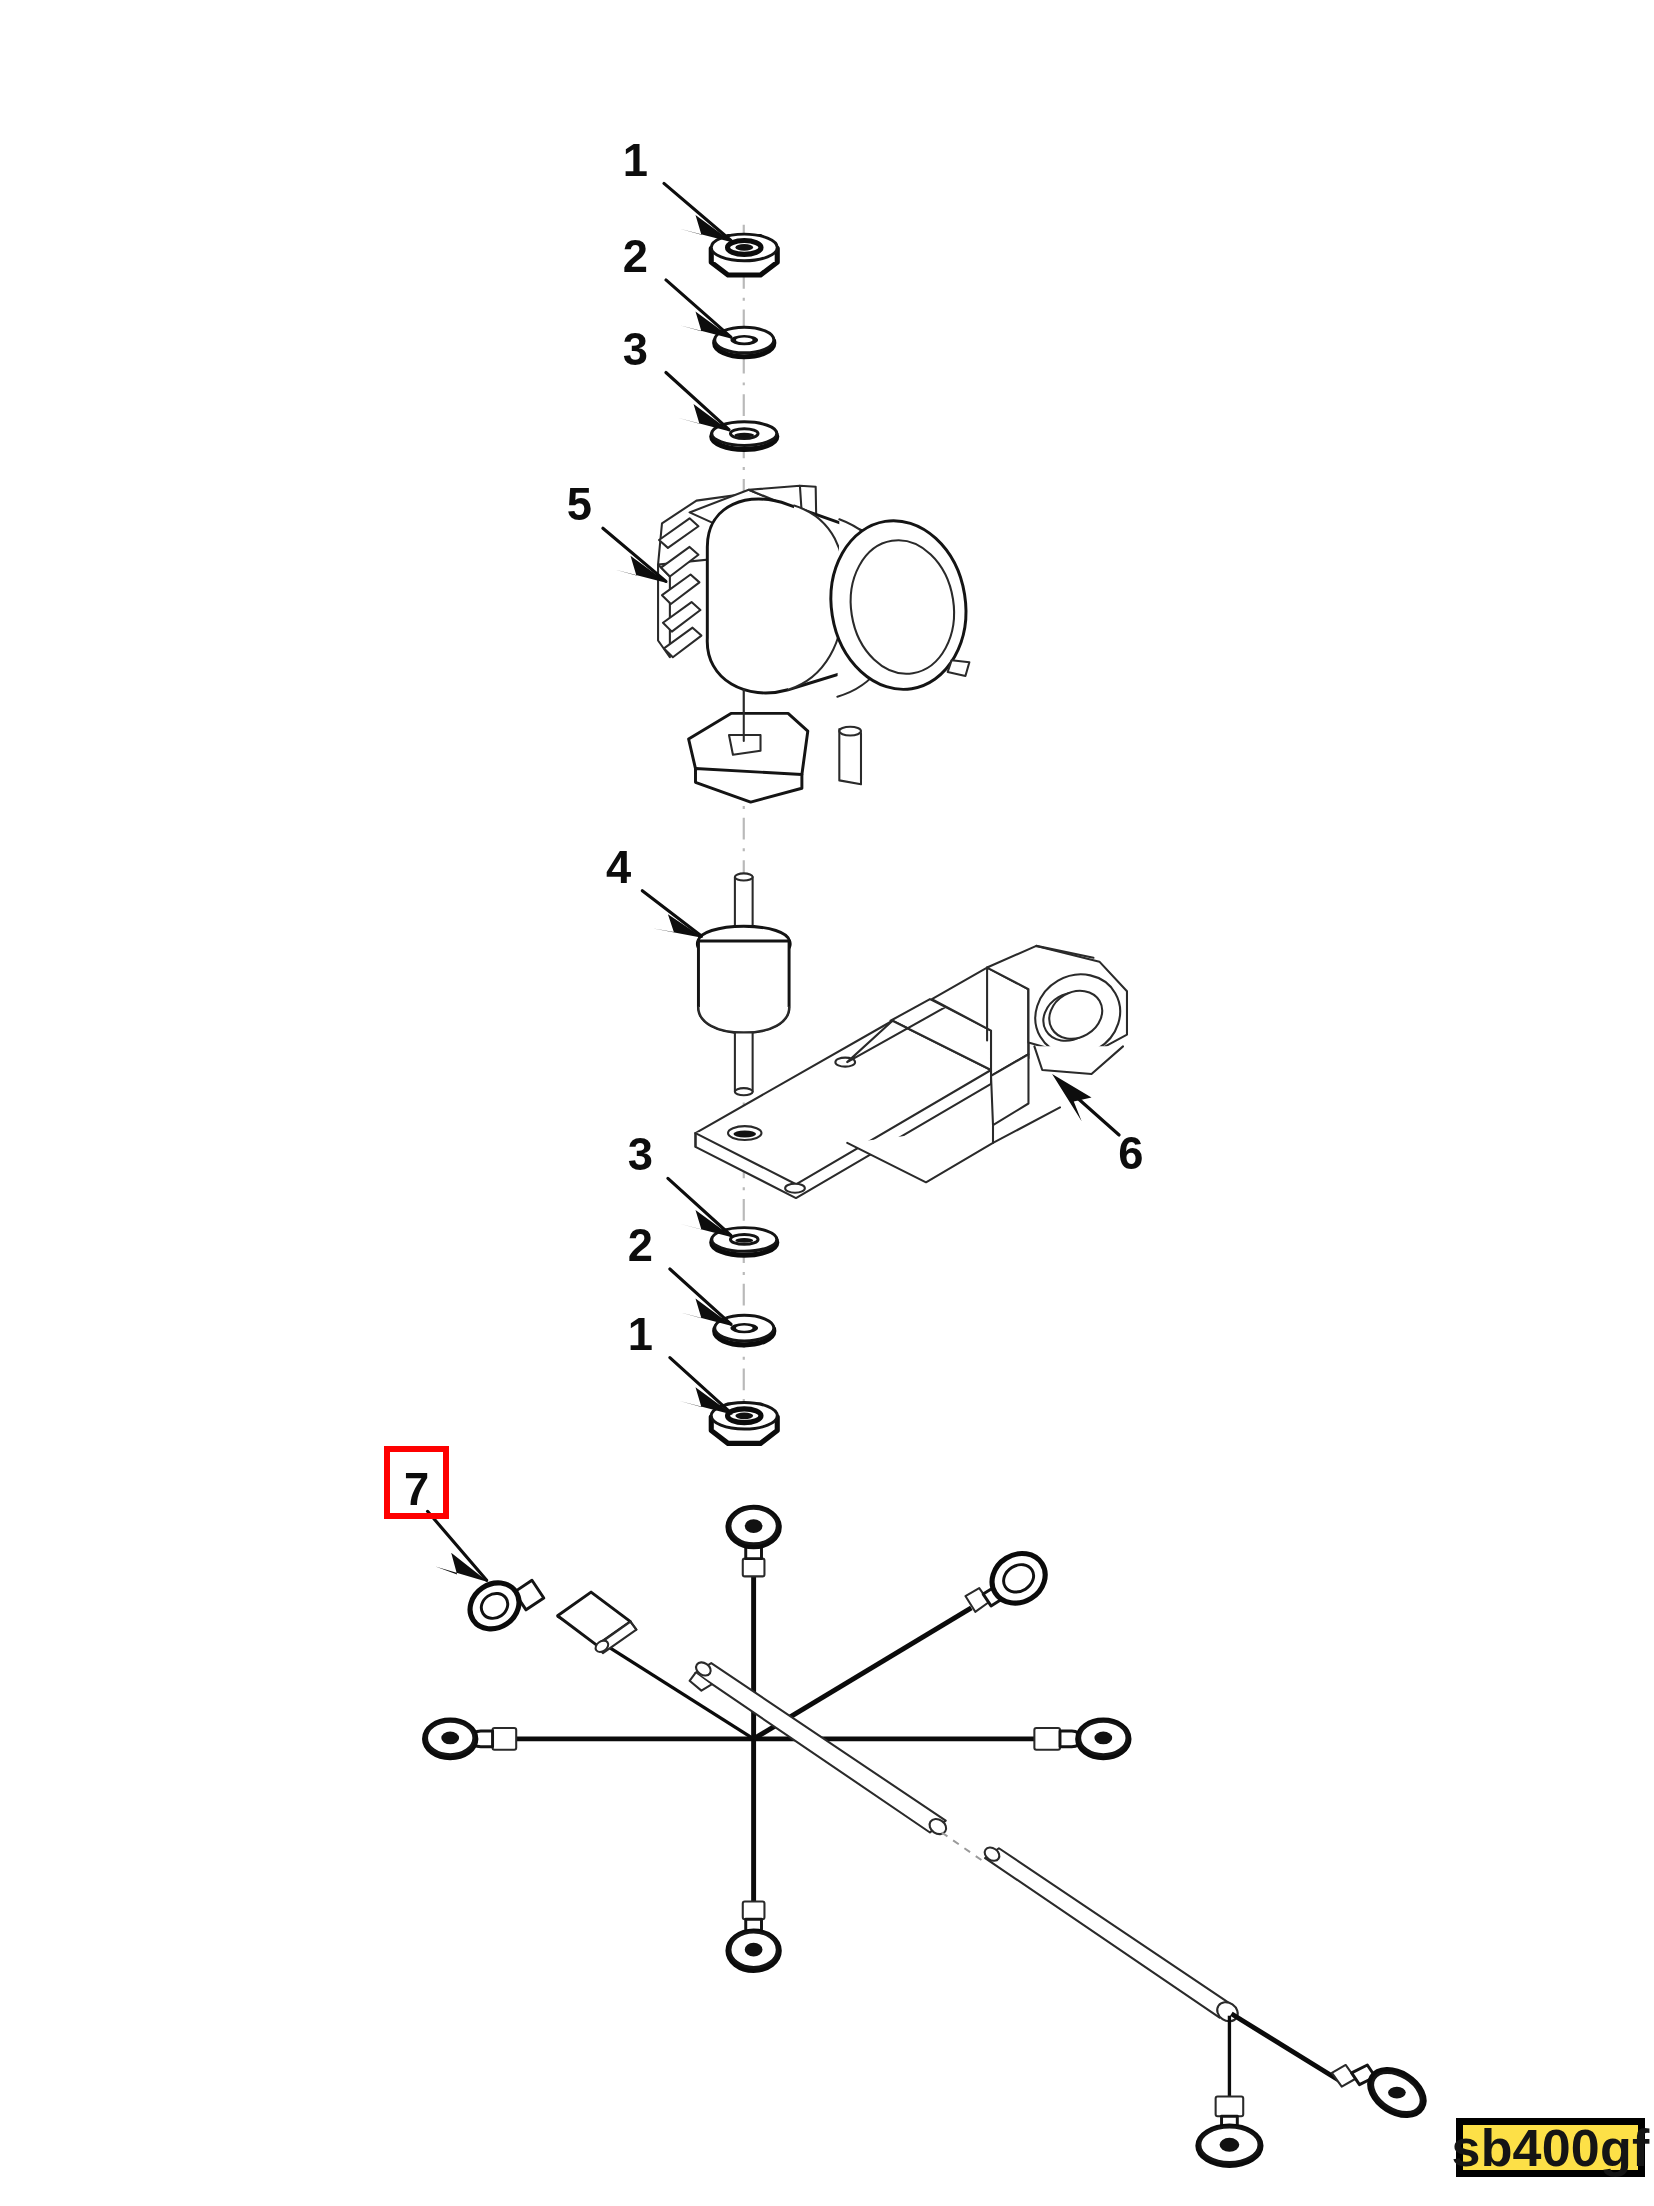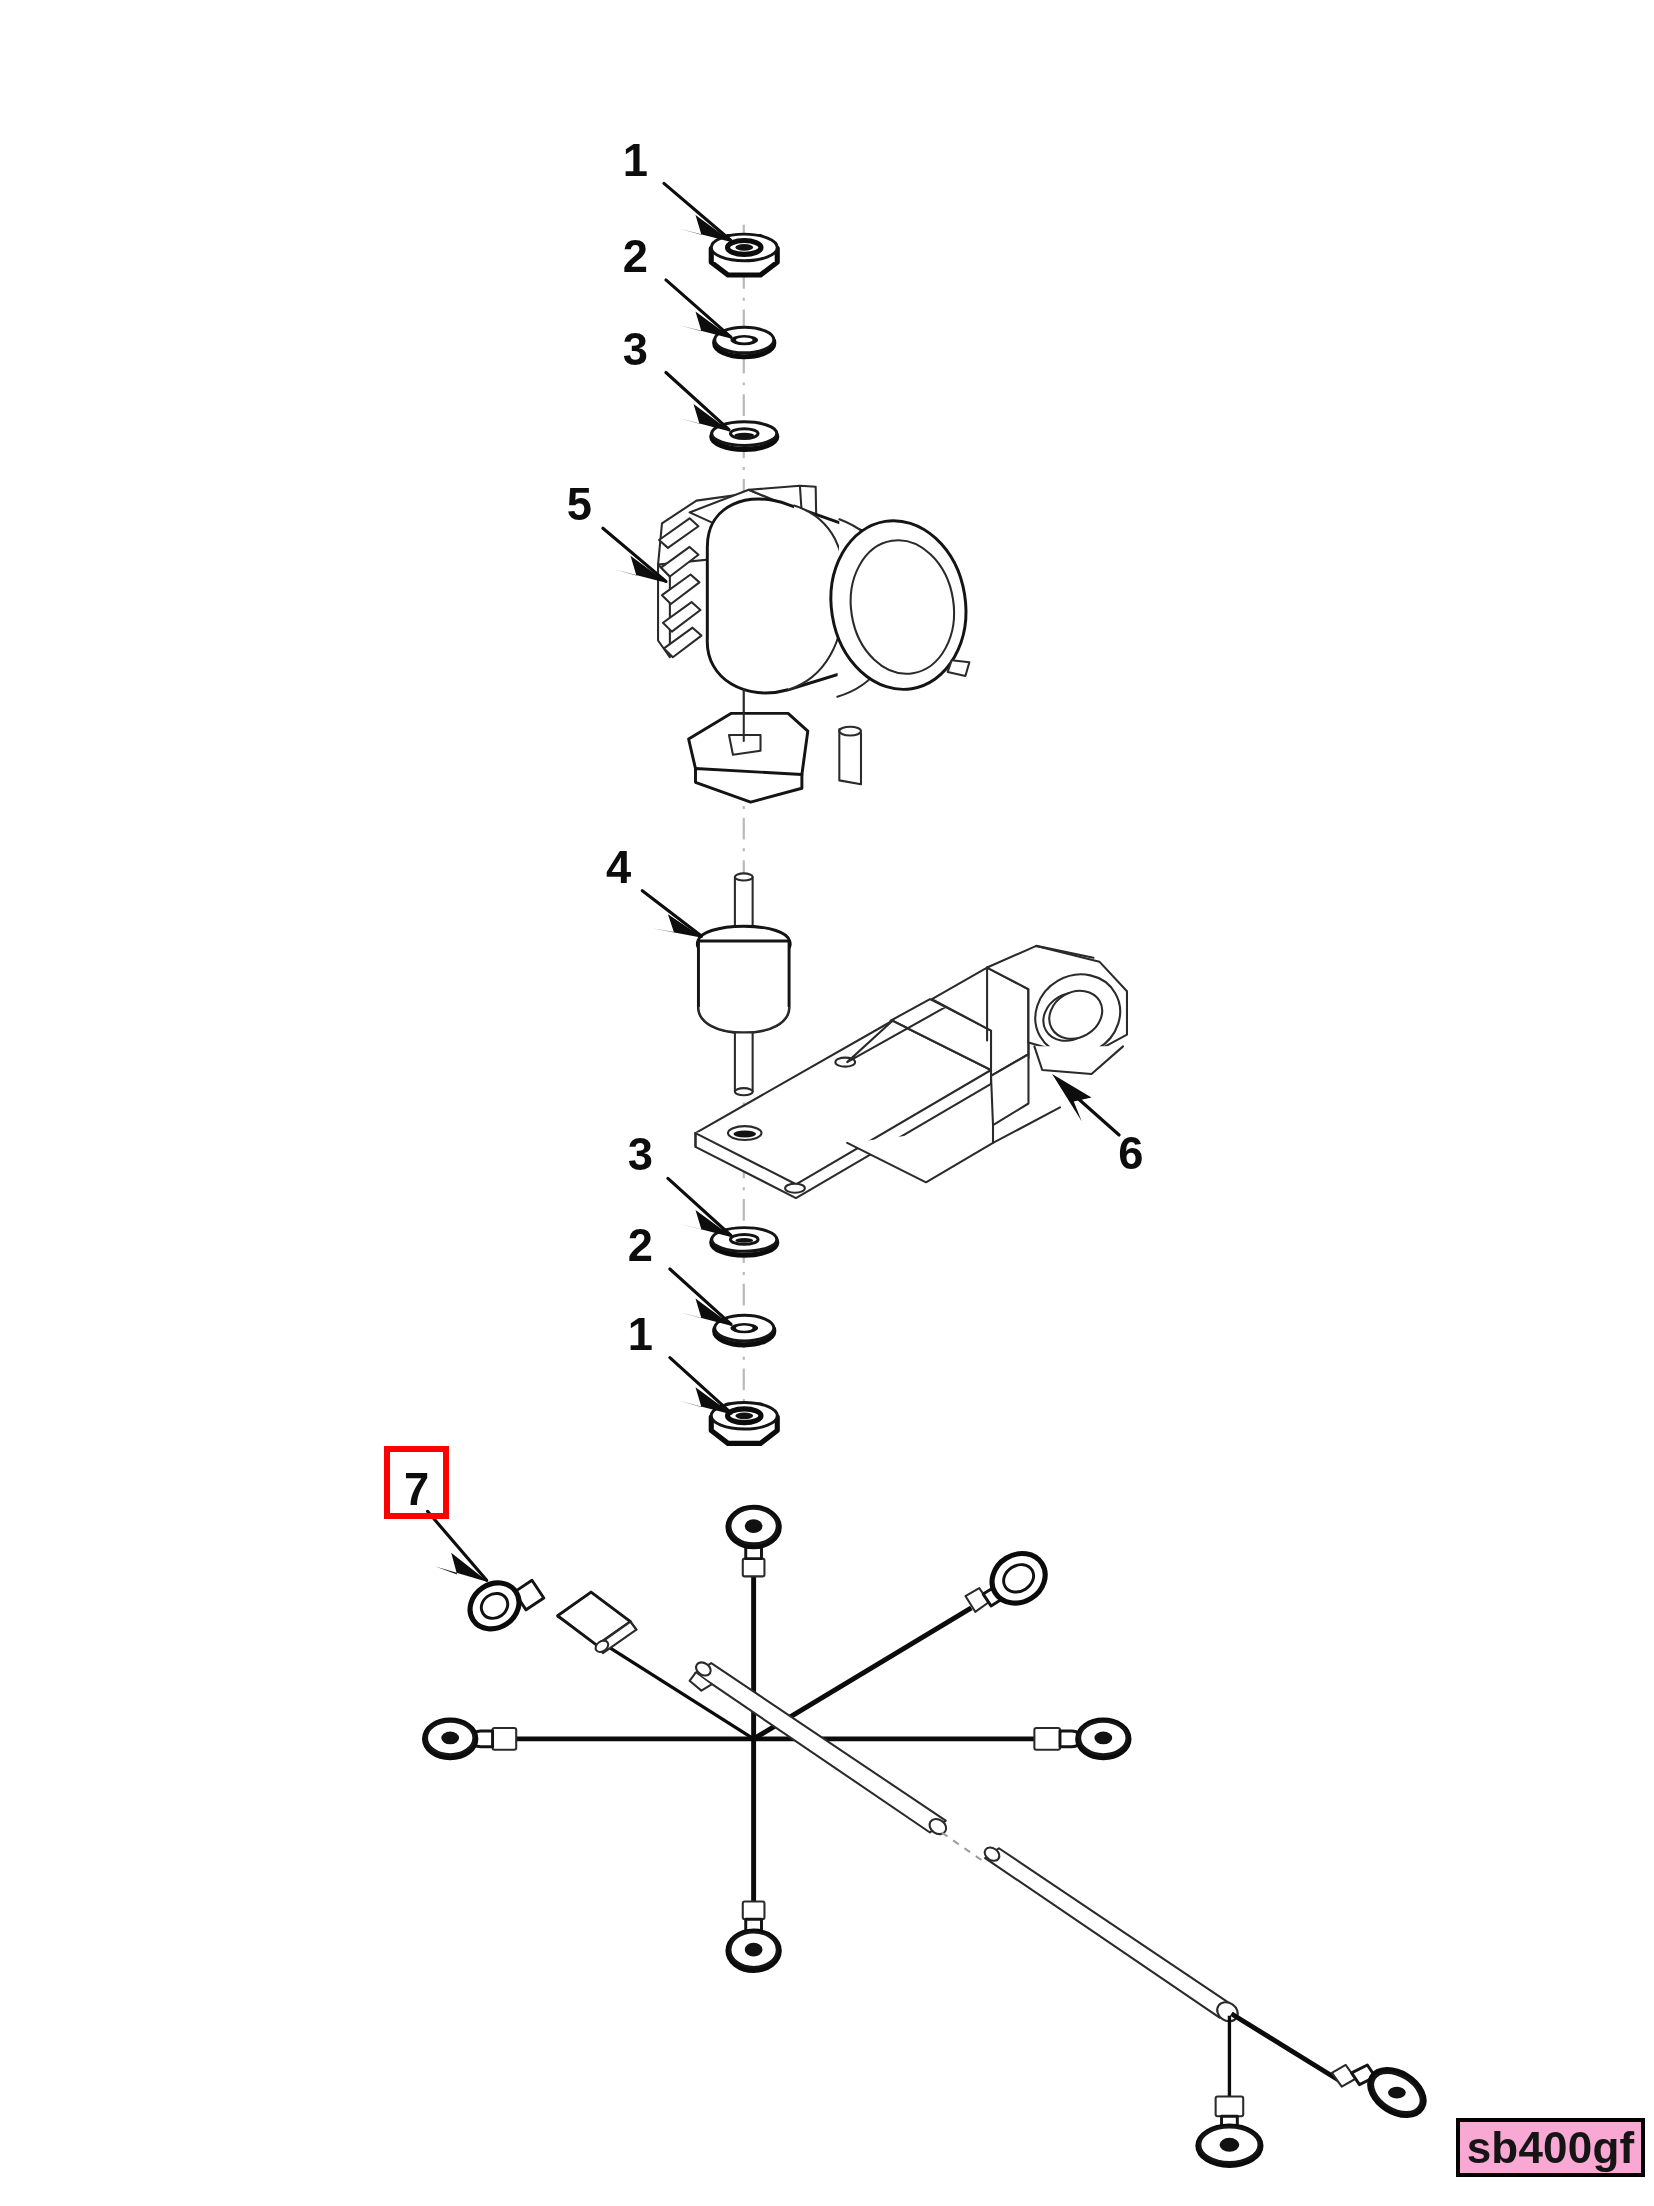--- a/index.html
+++ b/index.html
@@ -89,29 +89,29 @@
   }
   .highlight-box {
     position: absolute;
     border: 6.9px solid #fe0000;
     background: transparent;
     box-sizing: border-box;
     pointer-events: none;
   }
   .caption-box {
     position: absolute;
-    border: 4px solid #000000;
-    background: #f9a8d4;
+    border: 7px solid #000000;
+    background: #fde047;
     box-sizing: border-box;
     display: flex;
     align-items: center;
     justify-content: center;
     font-family: "Liberation Sans", sans-serif;
     font-weight: bold;
-    font-size: 44px;
+    font-size: 52px;
     color: #151515;
     letter-spacing: 0.2px;
   }
 </style>
 </head>
 <body>
 
 <div id="diagram-root">
 
   <svg class="sheet" viewBox="0 0 1680 2240">

